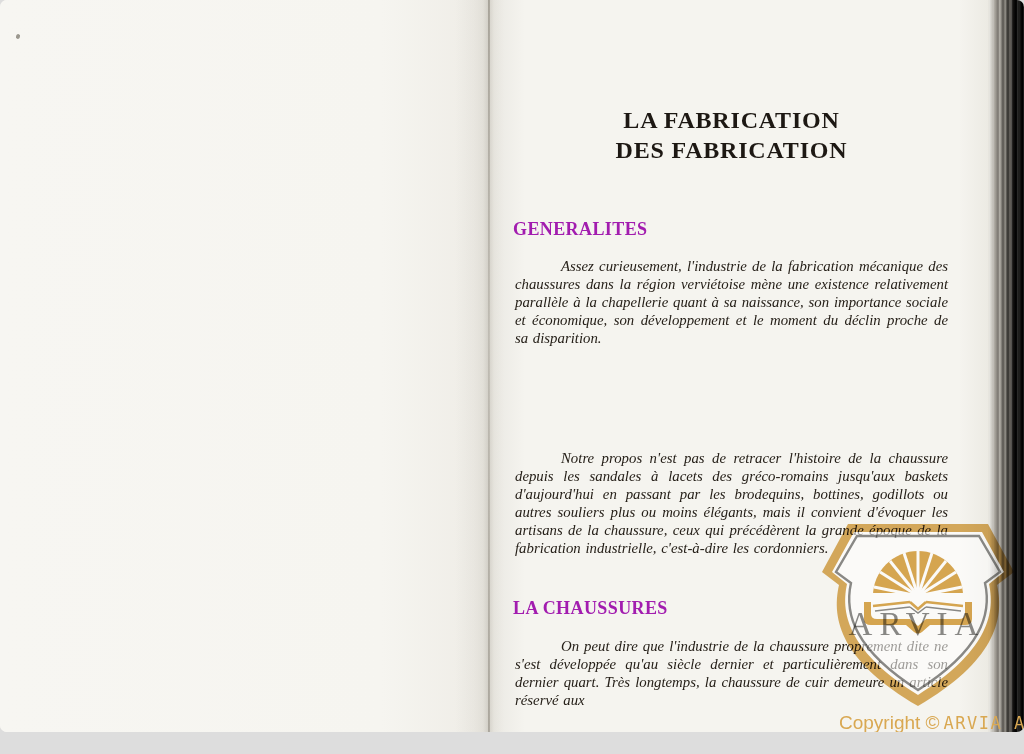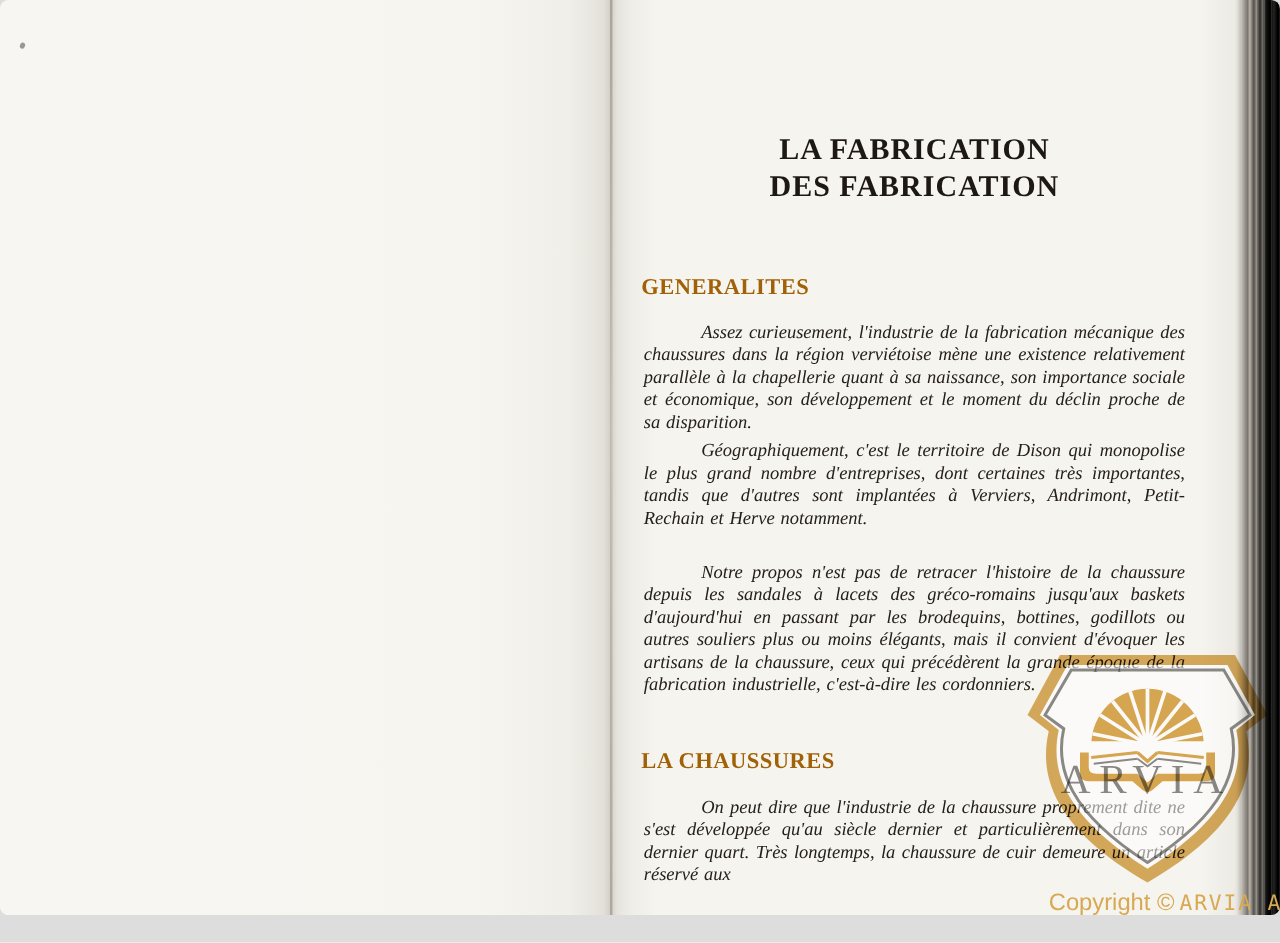--- a/index.html
+++ b/index.html
@@ -52,21 +52,21 @@
     background:rgba(80,74,62,.55);transform:rotate(20deg);
   }
   
   .chapter-title{
     position:absolute;left:515px;top:105px;width:433px;
     text-align:center;font-weight:bold;font-size:24px;line-height:30px;
     letter-spacing:0.8px;color:#1d1813;z-index:1;
   }
   .section-heading{
     position:absolute;left:513px;width:435px;
-    font-weight:bold;font-size:18px;letter-spacing:0.4px;color:#a16207;z-index:1;
+    font-weight:bold;font-size:18px;letter-spacing:0.4px;color:#a21caf;z-index:1;
   }
   .heading-1{top:219px;}
   .heading-2{top:598px;}
   .para{
     position:absolute;left:515px;width:433px;
     font-size:14.8px;line-height:17.9px;text-align:justify;text-indent:46px;
     color:#262019;word-spacing:1px;z-index:1;margin:0;font-style:italic;
   }
   .para-1{top:258px;}
   .para-2{top:353px;}
@@ -115,21 +115,20 @@
   <div class="edge-band"></div>
 
   <div class="chapter-title">
     <div>LA FABRICATION</div>
     <div>DES FABRICATION</div>
   </div>
 
   <div class="section-heading heading-1">GENERALITES</div>
 
   <p class="para para-1">Assez curieusement, l'industrie de la fabrication mécanique des chaussures dans la région verviétoise mène une existence relativement parallèle à la chapellerie quant à sa naissance, son importance sociale et économique, son développement et le moment du déclin proche de sa disparition.</p>
-  <p class="para para-2">Géographiquement, c'est le territoire de Dison qui monopolise le plus grand nombre d'entreprises, dont certaines très importantes, tandis que d'autres sont implantées à Verviers, Andrimont, Petit-Rechain et Herve notamment.</p>
   <p class="para para-3">Notre propos n'est pas de retracer l'histoire de la chaussure depuis les sandales à lacets des gréco-romains jusqu'aux baskets d'aujourd'hui en passant par les brodequins, bottines, godillots ou autres souliers plus ou moins élégants, mais il convient d'évoquer les artisans de la chaussure, ceux qui précédèrent la grande époque de la fabrication industrielle, c'est-à-dire les cordonniers.</p>
 
   <div class="section-heading heading-2">LA CHAUSSURES</div>
 
   <p class="para para-4">On peut dire que l'industrie de la chaussure proprement dite ne s'est développée qu'au siècle dernier et particulièrement dans son dernier quart. Très longtemps, la chaussure de cuir demeure un article réservé aux</p>
 
   <div class="page-number">41</div>
 
   <svg class="wm-veil" viewBox="0 0 212 212">
     <path d="M 44 30 L 172 30 L 194 70 L 179 82 C 186 114 175 151 108 193 C 41 151 30 114 37 82 L 22 70 Z" fill="rgba(255,255,255,0.55)"></path>

